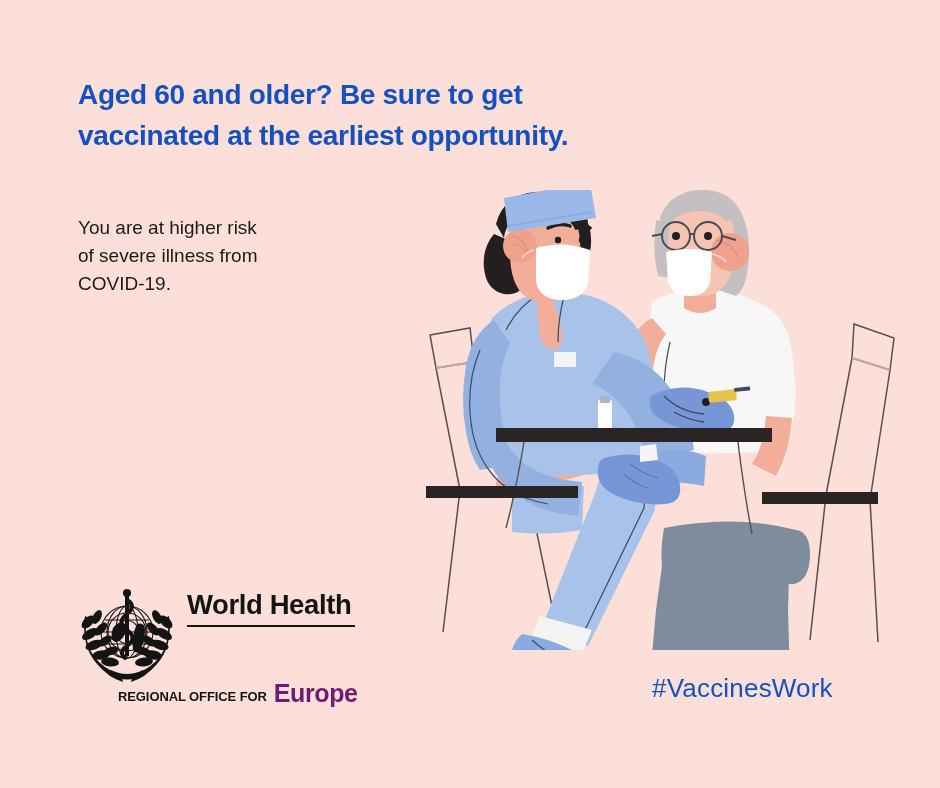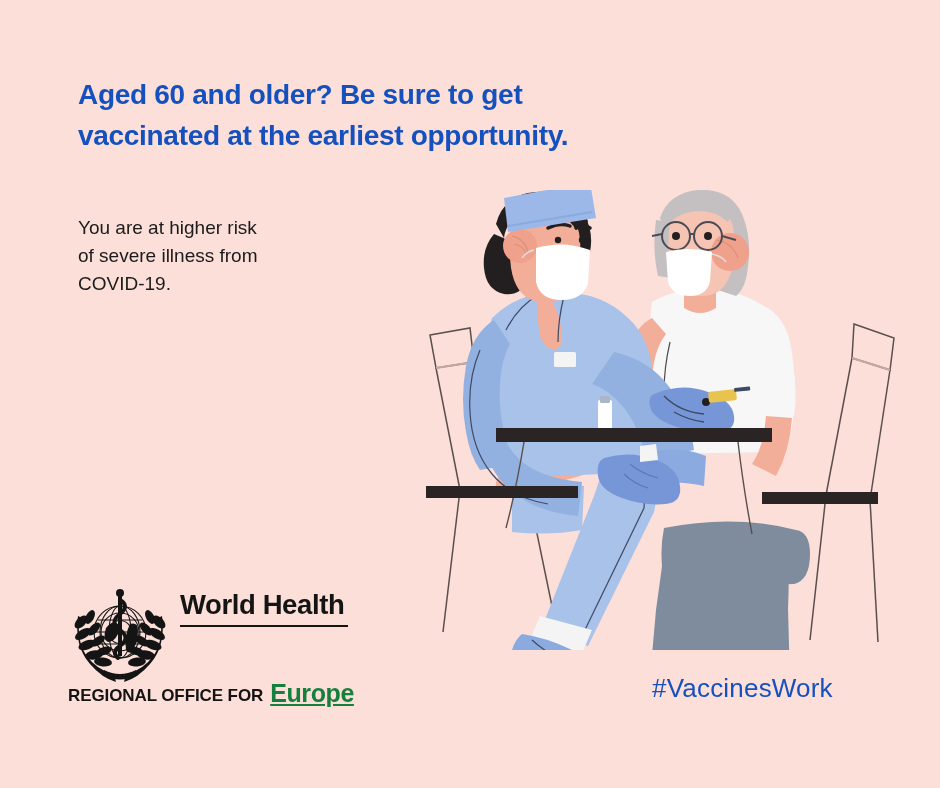--- a/index.html
+++ b/index.html
@@ -48,21 +48,21 @@
     font-size: 26px;
     font-weight: 400;
     letter-spacing: 0.2px;
     color: #1450BE;
     text-align: center;
   }
 
   
   .who-logo {
     position: absolute;
-    left: 68px;
+    left: 75px;
     top: 584px;
     width: 285px;
     height: 118px;
   }
   .who-emblem {
     position: absolute;
     left: 0; top: 0;
     width: 104px; height: 104px;
   }
   .who-wordmark {
@@ -89,35 +89,35 @@
   .who-sub {
     position: absolute;
     left: 0px;
     top: 94px;
     width: 285px;
     display: flex;
     align-items: baseline;
     gap: 7px;
   }
   .who-region {
-    font-size: 17px;
+    font-size: 13px;
     font-weight: bold;
     letter-spacing: -0.1px;
     color: #141414;
     white-space: nowrap;
+    margin-left: 43px;
   }
   .who-europe {
     font-size: 25px;
     font-weight: bold;
     letter-spacing: -0.4px;
-    color: #15803d;
+    color: #701a75;
     white-space: nowrap;
     position: relative;
     top: 1px;
-    text-decoration: underline;
   }
 
   
   .illustration {
     position: absolute;
     left: 408px;
     top: 190px;
     width: 532px;
     height: 460px;
   }

